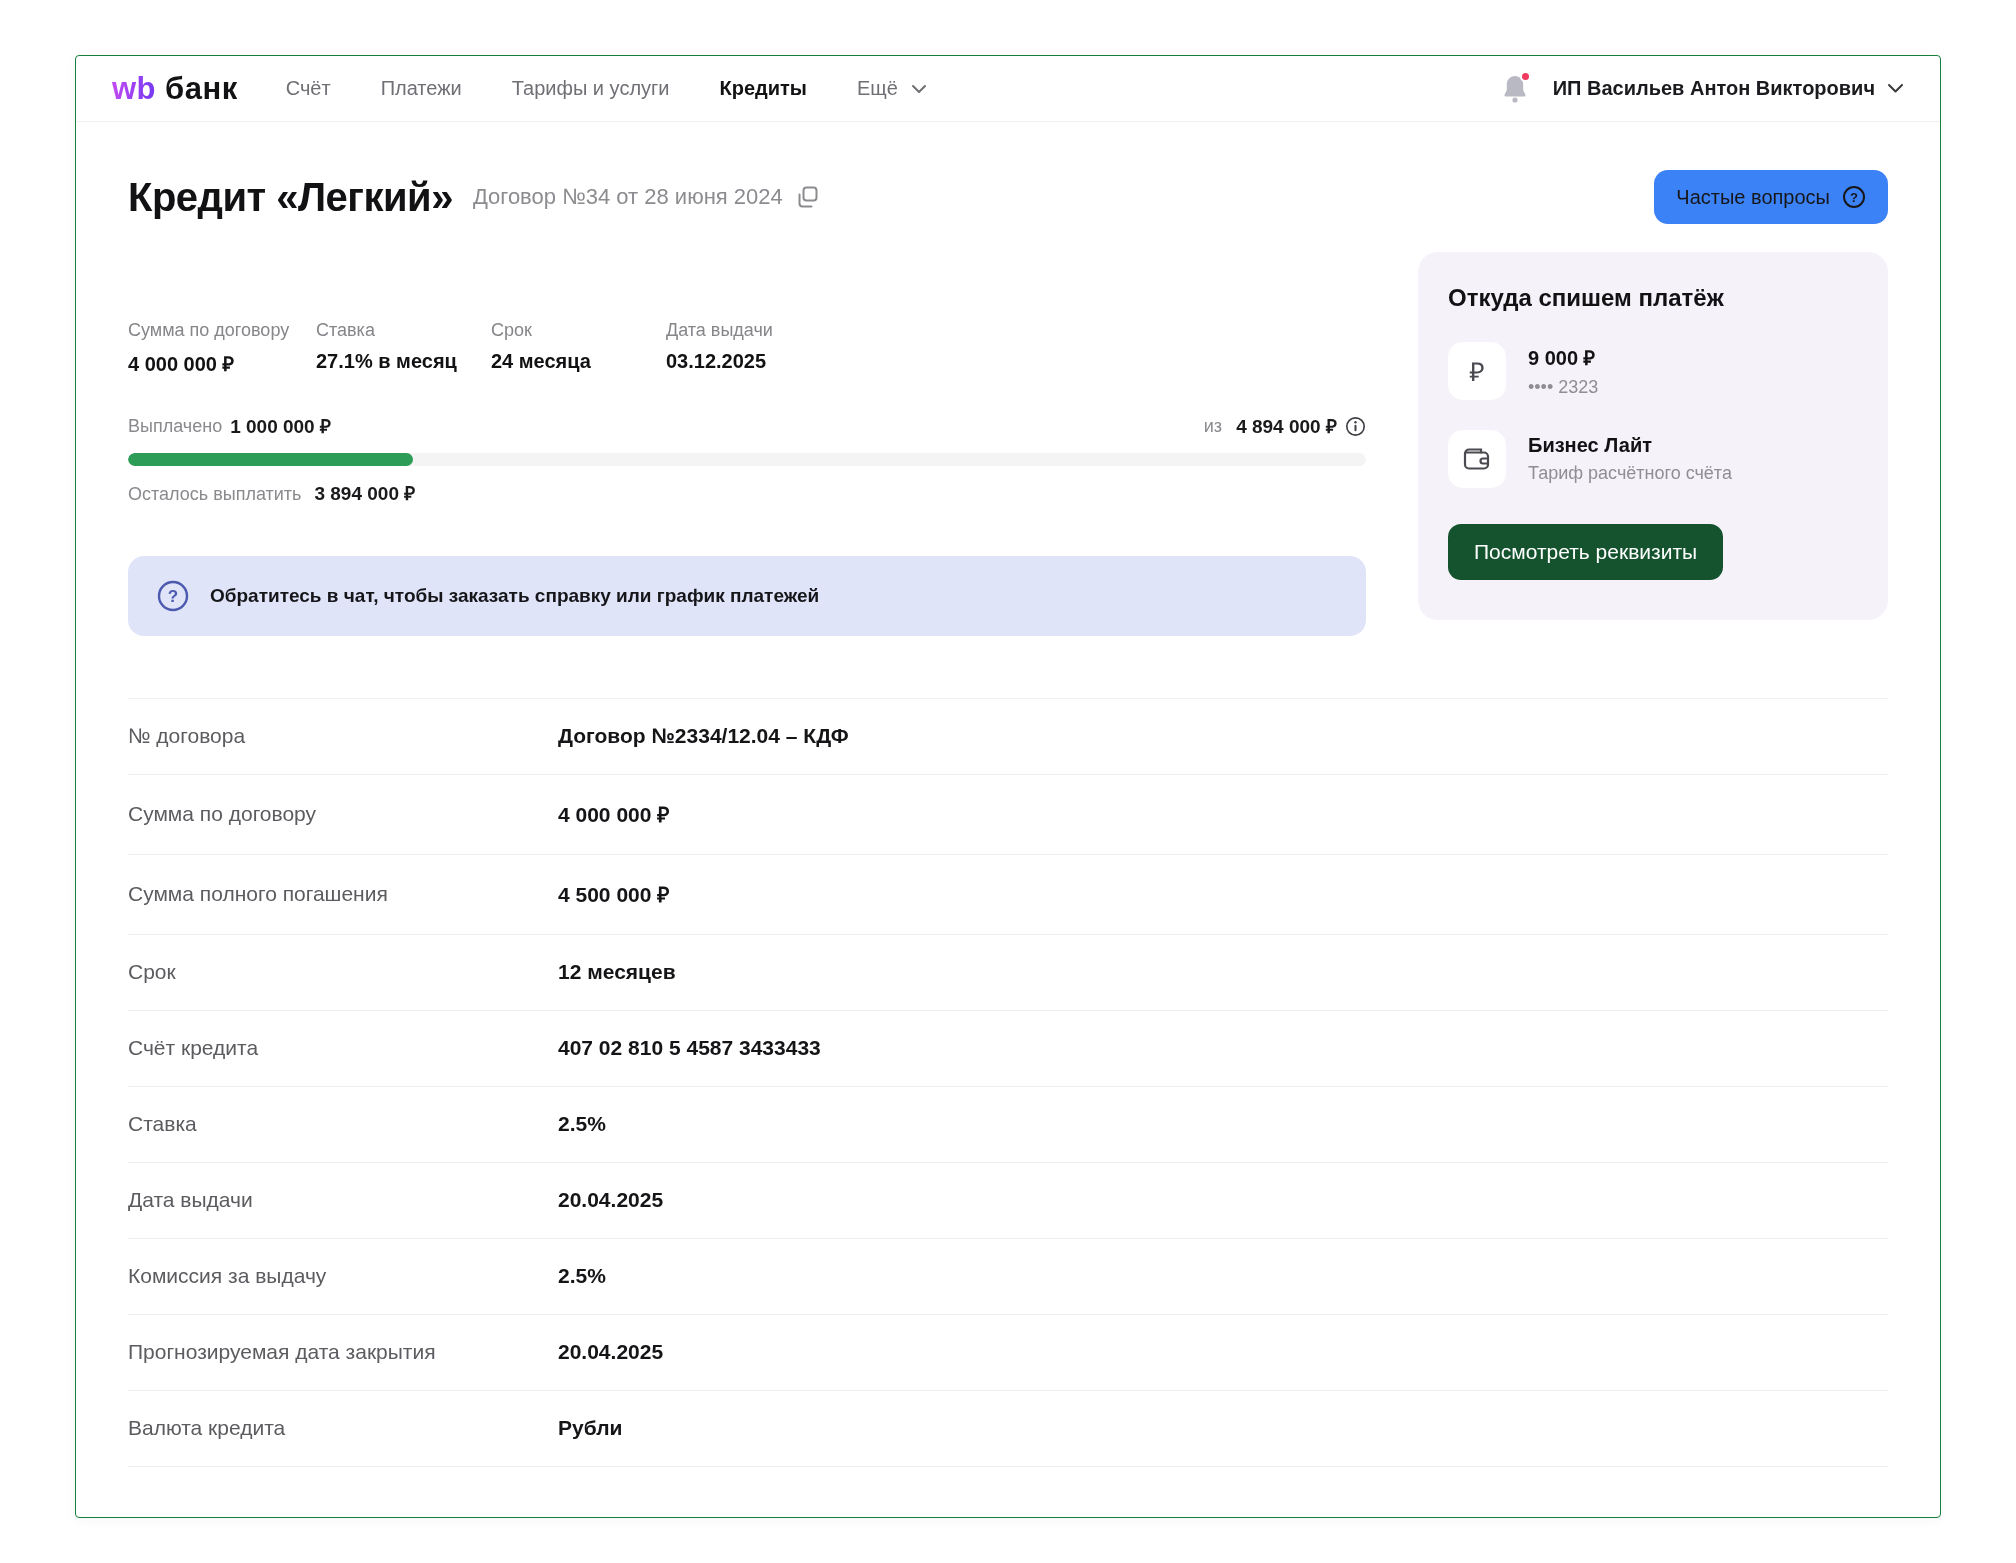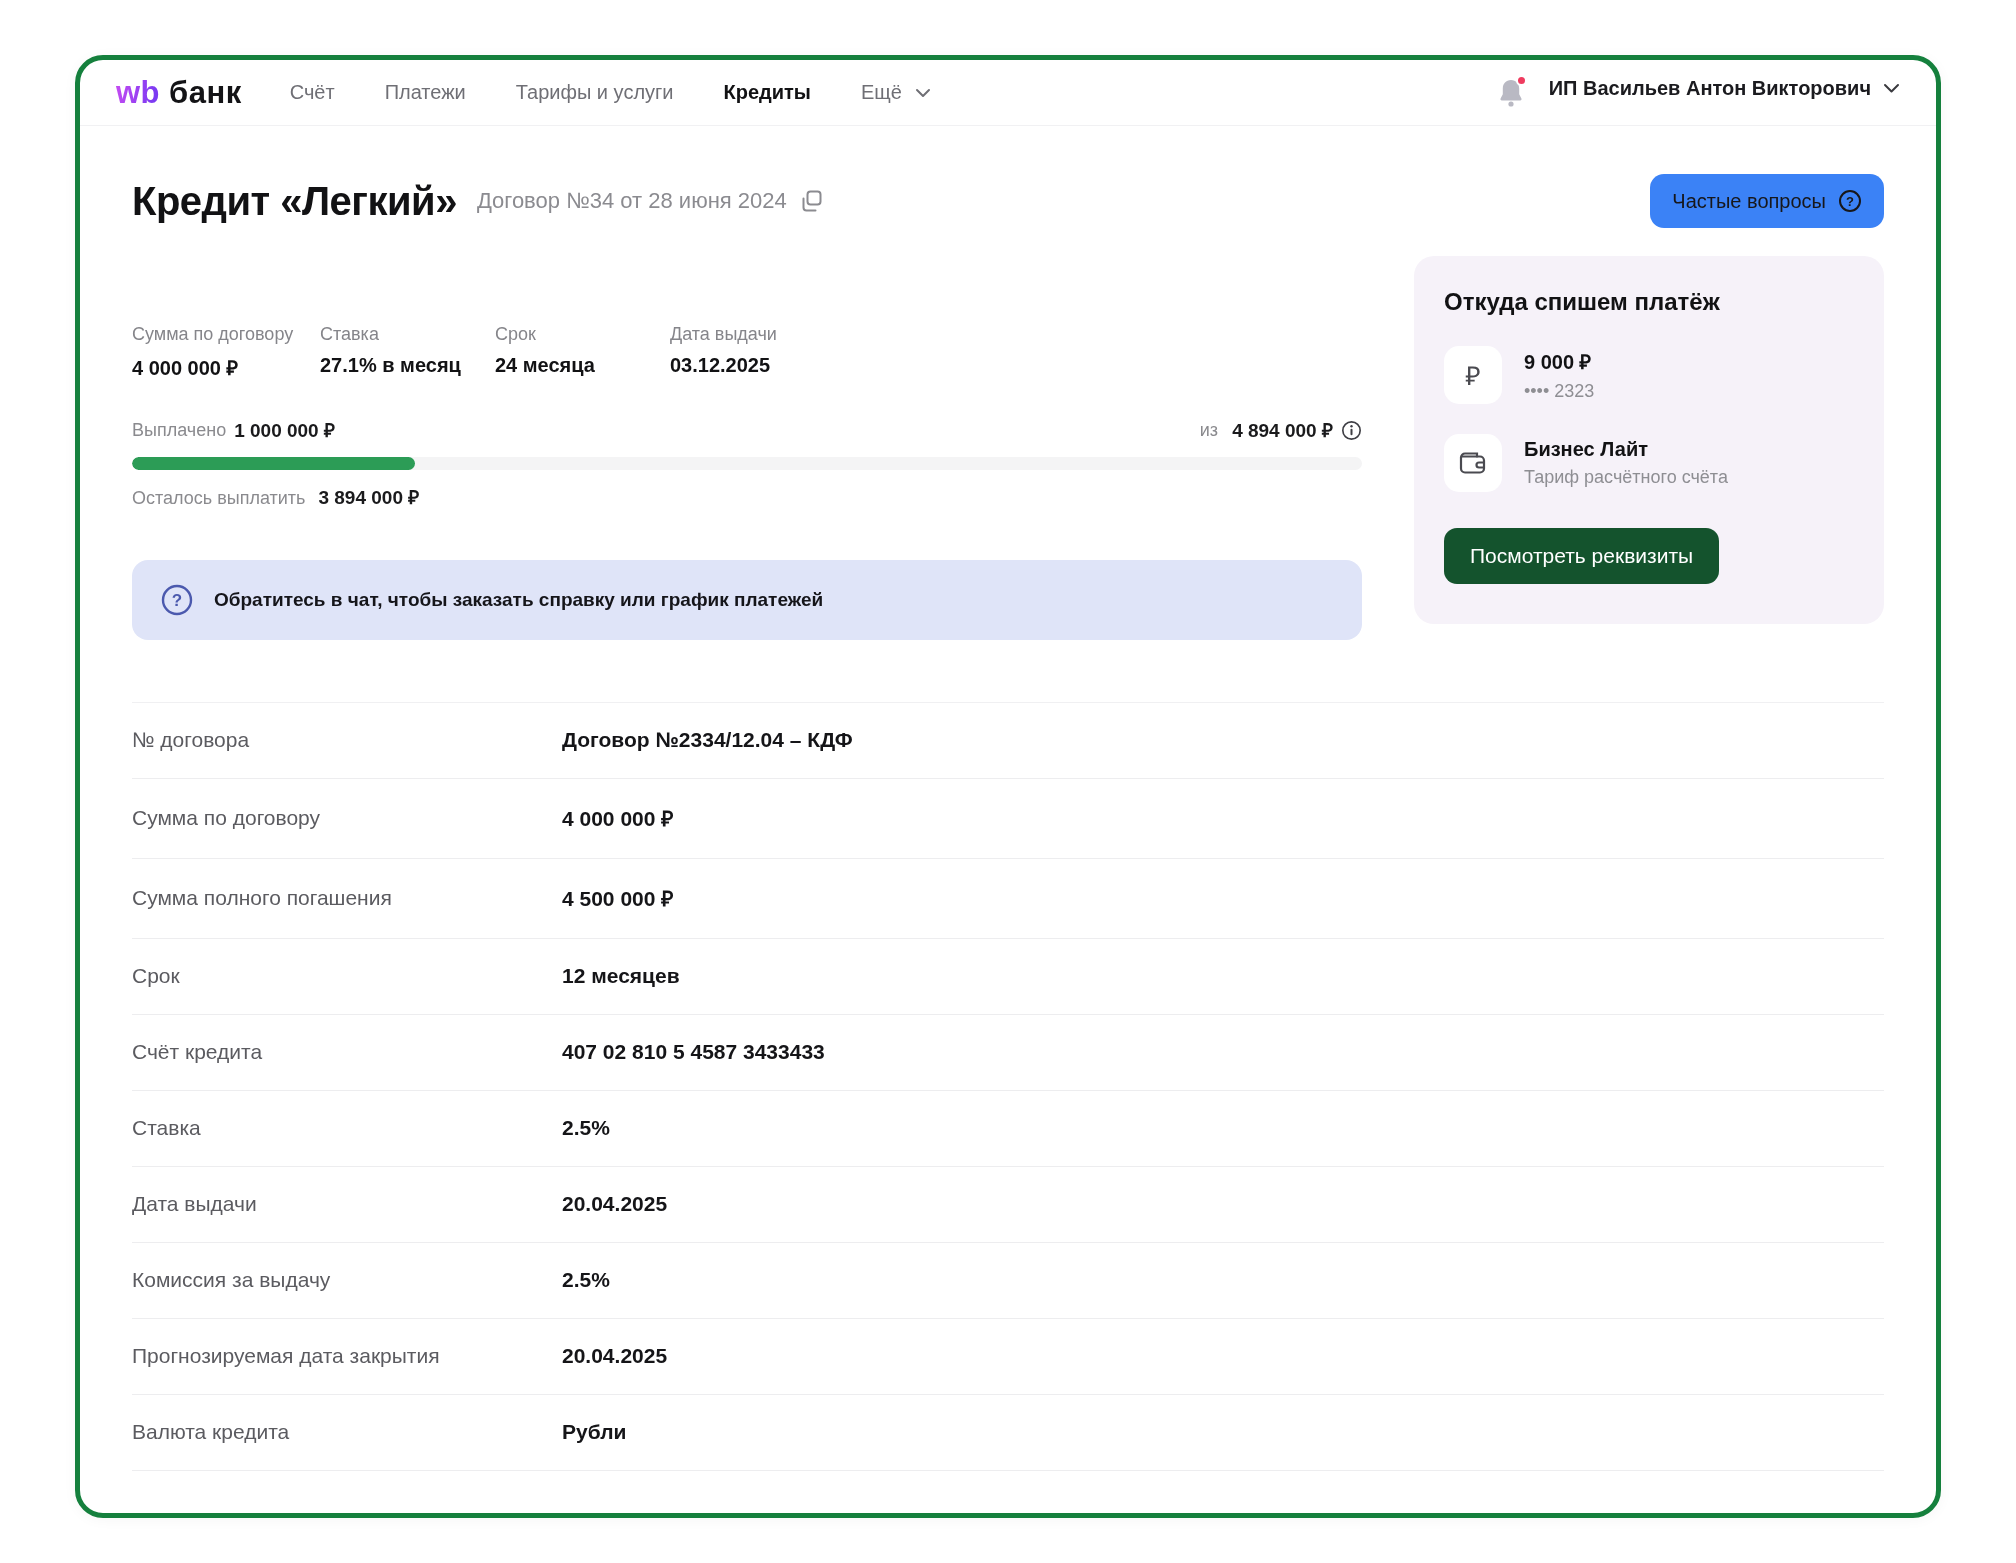--- a/index.html
+++ b/index.html
@@ -1,33 +1,33 @@
 <!DOCTYPE html>
 <html><head>
 <meta charset="utf-8">
 <style>
   * { margin:0; padding:0; box-sizing:border-box; }
   html,body { width:2016px; height:1563px; background:#ffffff; font-family:"Liberation Sans", sans-serif; color:#17171a; }
 
   .page-card {
     position:absolute; left:75px; top:55px; width:1866px; height:1463px;
-    background:#fff; border:5px solid #15803d; border-radius:28px;
+    background:#fff; border:1px solid #15803d; border-radius:4px;
     box-shadow:0 2px 14px rgba(0,0,0,0.04); overflow:hidden;
   }
 
   
   .header { height:66px; display:flex; align-items:center; padding:0 36px; border-bottom:1px solid #f1f1f3; }
   .logo { display:flex; align-items:baseline; gap:9px; font-size:31px; font-weight:800; letter-spacing:.5px; cursor:pointer; }
   .logo .wb { background:linear-gradient(100deg,#c04af2 8%,#7b3af2 85%); -webkit-background-clip:text; background-clip:text; color:transparent; }
   .logo .bank { color:#131316; }
   .nav { display:flex; gap:50px; margin-left:48px; font-size:20px; color:#6f6f75; }
   .nav-item { cursor:pointer; white-space:nowrap; }
   .nav-item.active { color:#121214; font-weight:700; }
   .nav-more { display:flex; align-items:center; gap:13px; cursor:pointer; }
-  .hdr-right { margin-left:auto; display:flex; align-items:flex-start; gap:22px; }
+  .hdr-right { margin-left:auto; display:flex; align-items:center; gap:22px; }
   .bell-wrap { position:relative; width:30px; height:32px; cursor:pointer; }
   .bell-dot { position:absolute; right:0px; top:-2px; width:11px; height:11px; border-radius:50%; background:#ef3b5f; border:2px solid #fff; }
   .user { display:flex; align-items:center; gap:12px; font-size:20px; font-weight:600; color:#1b1b1f; cursor:pointer; }
 
   
   .content { padding:0 52px; }
   .title-row { margin-top:48px; display:flex; align-items:center; }
   .page-title { font-size:40px; font-weight:800; color:#121214; letter-spacing:-.5px; }
   .subtitle { margin-left:20px; font-size:22px; color:#8b8b90; }
   .copy-icon { margin-left:12px; cursor:pointer; display:inline-flex; }

